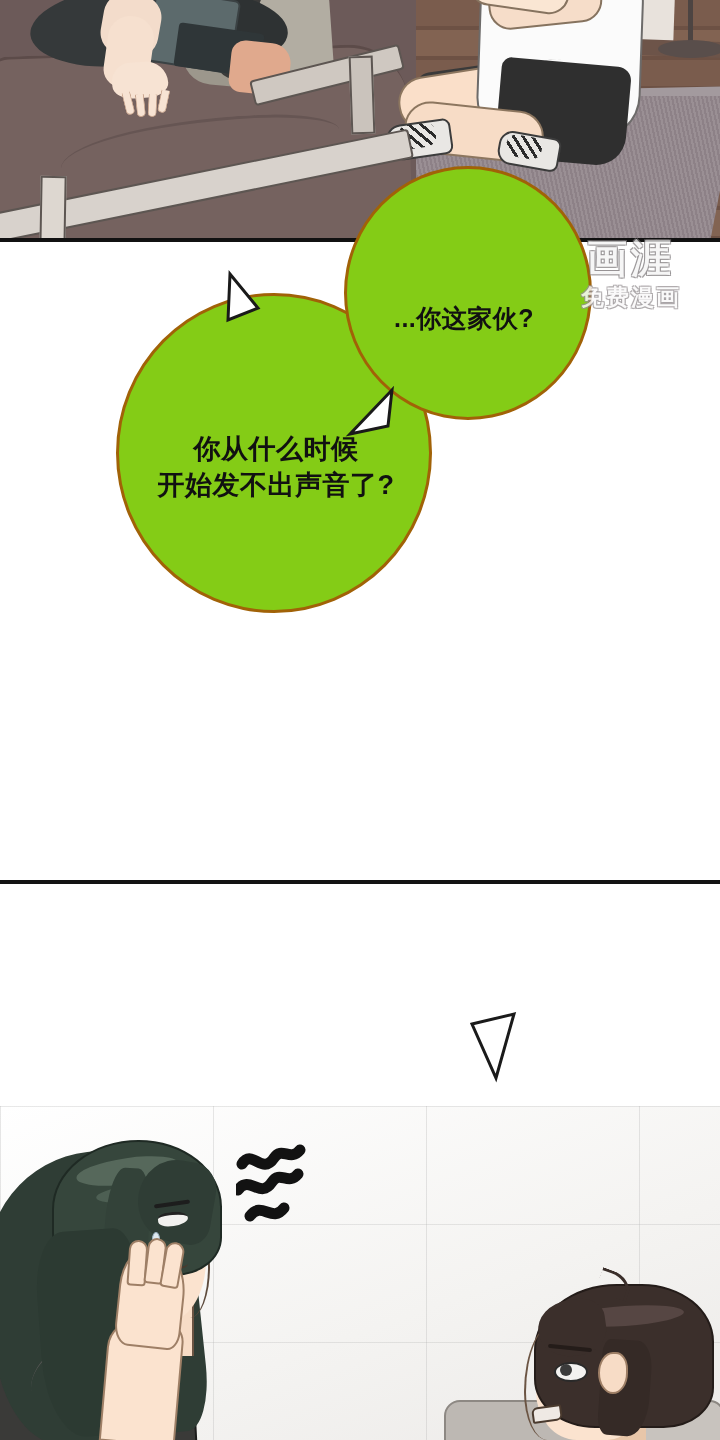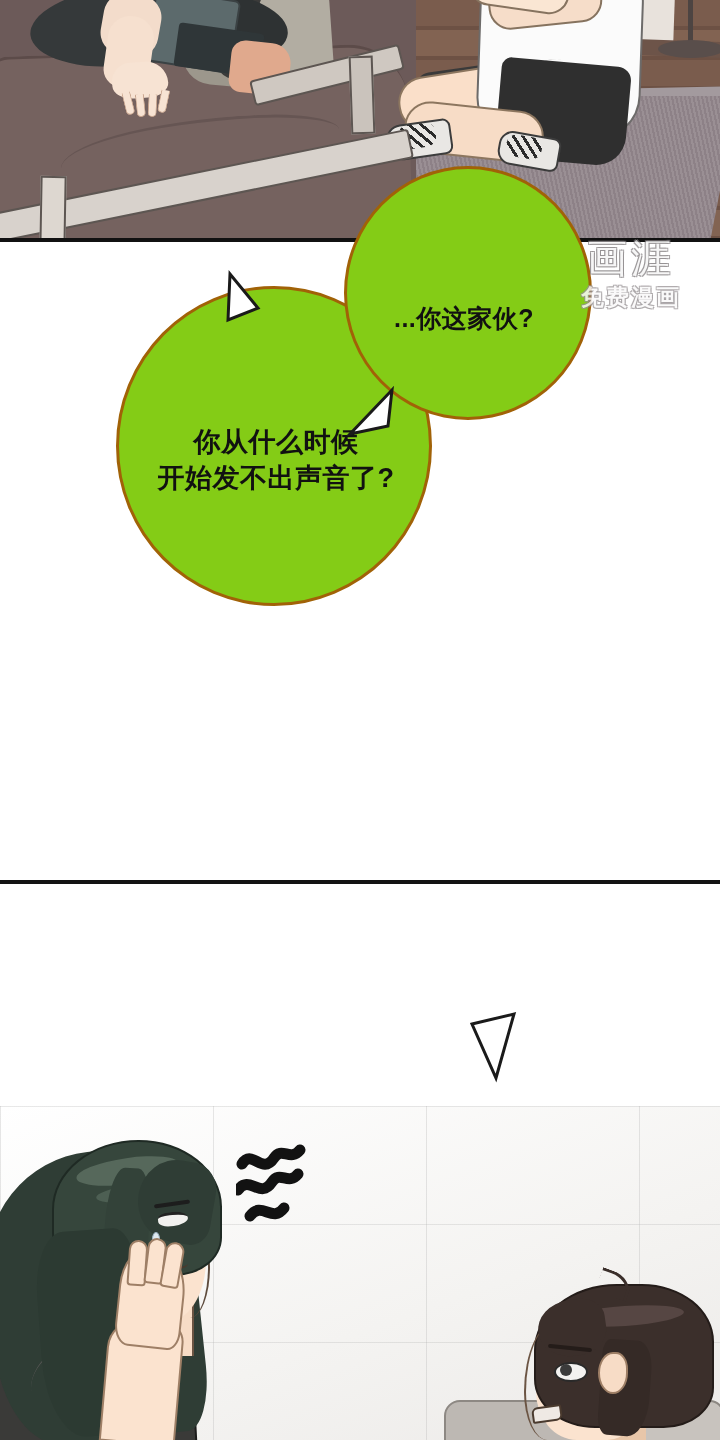--- a/index.html
+++ b/index.html
@@ -378,21 +378,21 @@
     height: 254px;
     z-index: 30;
   }
   #bubble-1 .bubble-text {
     font-size: 25px;
     transform: translate(-4px, 26px);
   }
 
   #bubble-2 {
     left: 116px;
-    top: 286px;
+    top: 293px;
     width: 316px;
     height: 320px;
     z-index: 28;
   }
   #bubble-2 .bubble-text {
     font-size: 27px;
     transform: translate(2px, 14px);
   }
 
   #bubble-3 {
@@ -419,21 +419,21 @@
     left: 566px;
     top: 238px;
     width: 130px;
     z-index: 34;
     text-align: center;
     user-select: none;
   }
   .wm-logo {
     font-family: "DejaVu Sans", sans-serif;
     font-size: 40px;
-    font-weight: normal;
+    font-weight: bold;
     color: rgba(255,255,255,0.92);
     letter-spacing: 4px;
     line-height: 1;
     text-shadow:
        1px 1px 0 rgba(120,115,118,.85),
       -1px 1px 0 rgba(120,115,118,.85),
        1px -1px 0 rgba(120,115,118,.85),
       -1px -1px 0 rgba(120,115,118,.85);
     opacity: .78;
   }

